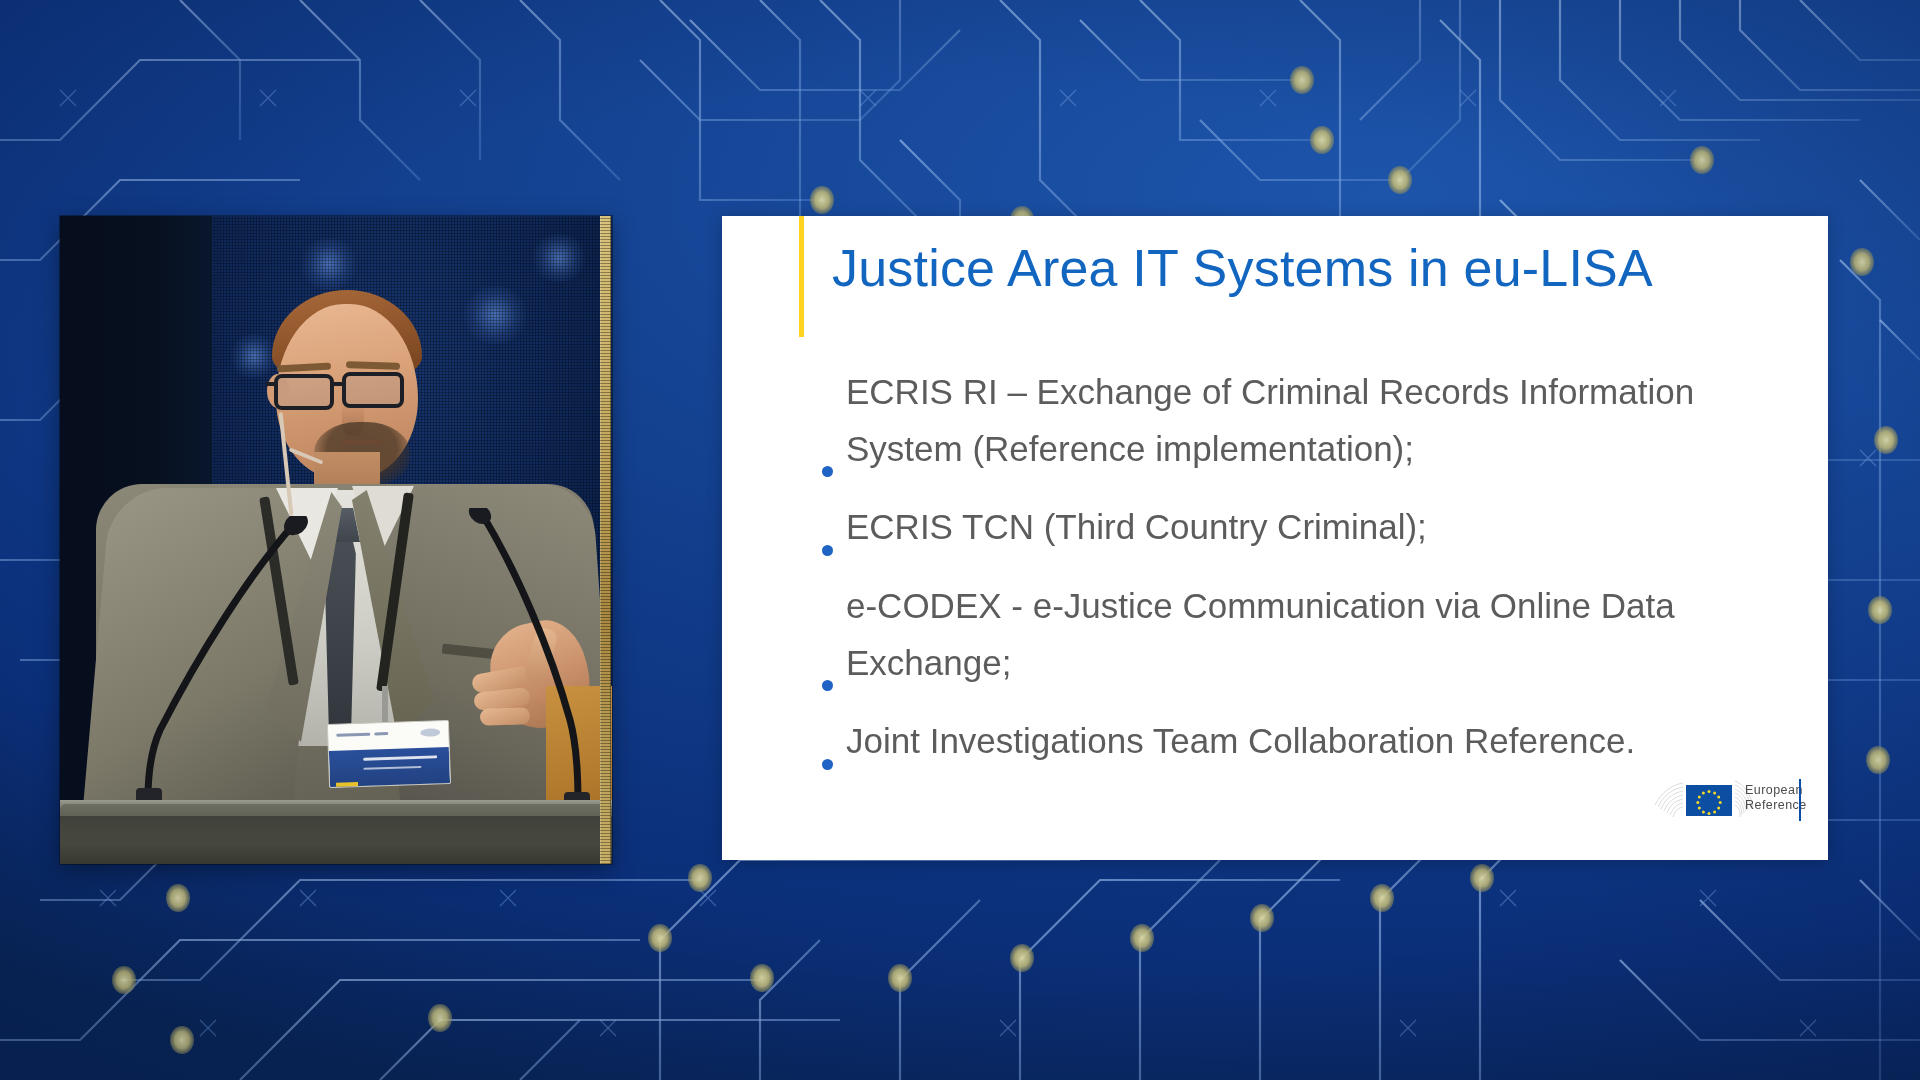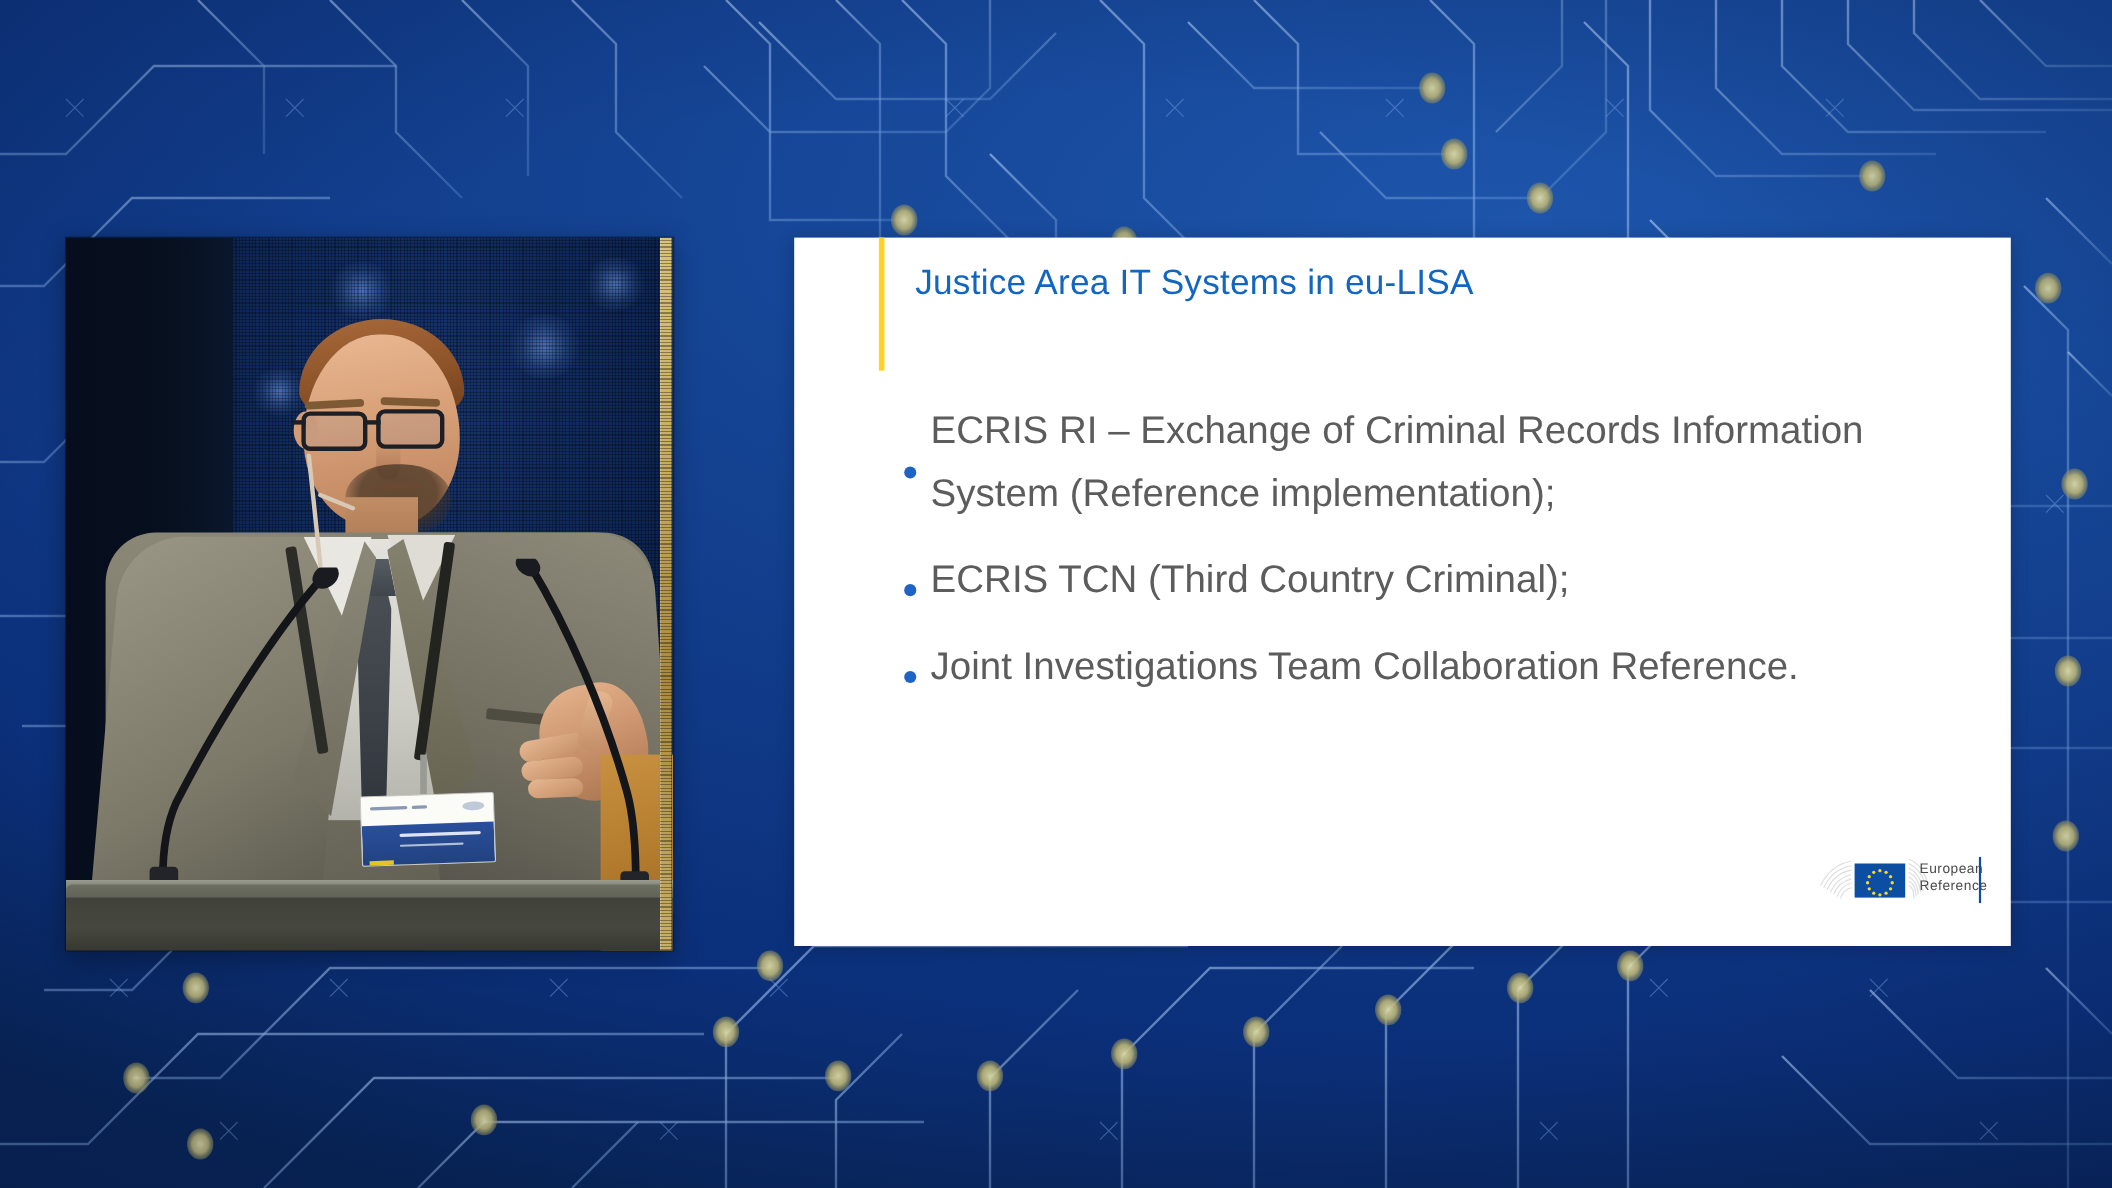--- a/index.html
+++ b/index.html
@@ -240,28 +240,28 @@
     position:absolute; left:722px; top:216px; width:1106px; height:644px;
     background:#ffffff;
     box-shadow:0 2px 16px rgba(0,0,0,.22);
   }
   #title-accent{
     position:absolute; left:77px; top:0px; width:5px; height:121px;
     background:#ffd320;
   }
   #slide-title{
     position:absolute; left:110px; top:22px;
-    font-size:32px; font-weight:400; color:#1266c0;
+    font-size:52px; font-weight:400; color:#1266c0;
     letter-spacing:.2px; white-space:nowrap;
   }
   #bullet-list{
     position:absolute; left:100px; top:148px; width:960px;
   }
   .bullet-row{
-    display:flex; align-items:center;
+    display:flex; align-items:flex-end;
     margin-bottom:22px;
   }
   .bullet-dot{
     flex:0 0 auto;
     width:11px; height:11px; border-radius:50%;
     background:#1f64c4;
     margin-top:18px; margin-right:13px;
   }
   .bullet-text{
     font-size:35px; line-height:1.62; color:#5c5c5c; font-weight:400;
@@ -523,20 +523,24 @@
     <div class="bullet-row">
       <div class="bullet-dot"></div>
       <div class="bullet-text">ECRIS RI – Exchange of Criminal Records Information System (Reference implementation);</div>
     </div>
 
     <div class="bullet-row">
       <div class="bullet-dot"></div>
       <div class="bullet-text">ECRIS TCN (Third Country Criminal);</div>
     </div>
 
+    <div class="bullet-row">
+      <div class="bullet-dot"></div>
+      <div class="bullet-text">e-CODEX - e-Justice Communication via Online Data Exchange;</div>
+    </div>
 
     <div class="bullet-row">
       <div class="bullet-dot"></div>
       <div class="bullet-text">Joint Investigations Team Collaboration Reference.</div>
     </div>
 
   </div>
 
   <div id="ec-logo" style="left:925px; top:561px;">
     <svg id="ec-swoosh" viewBox="0 0 160 48">

